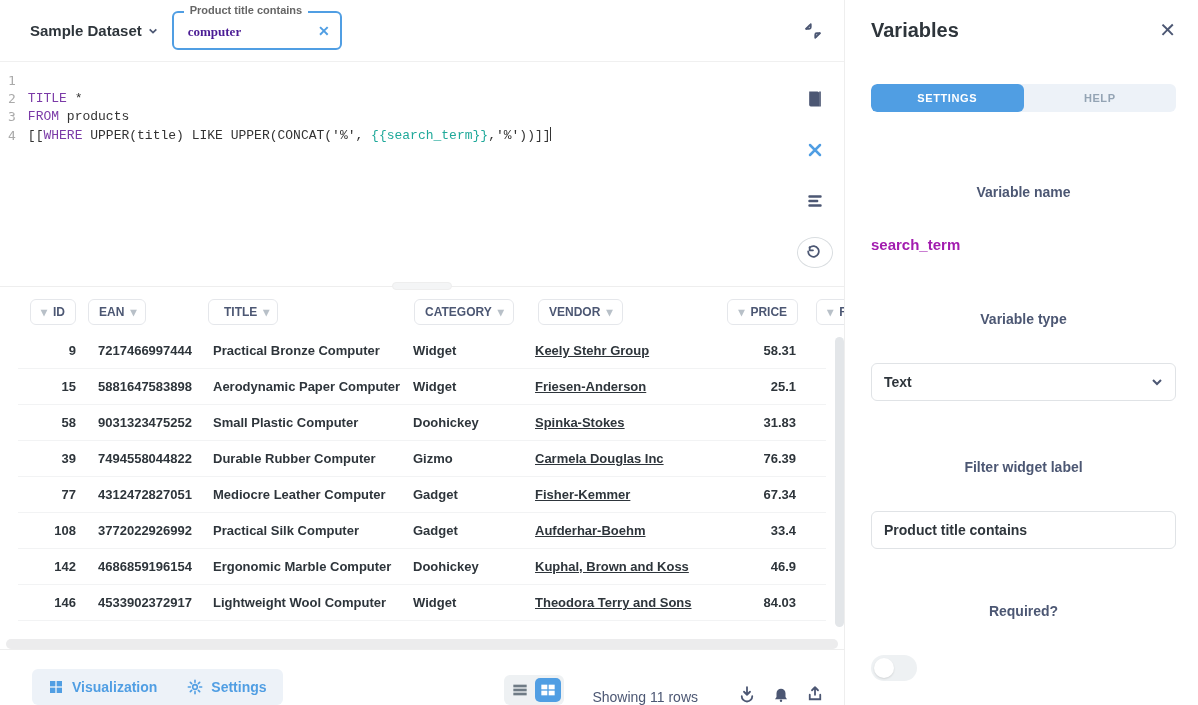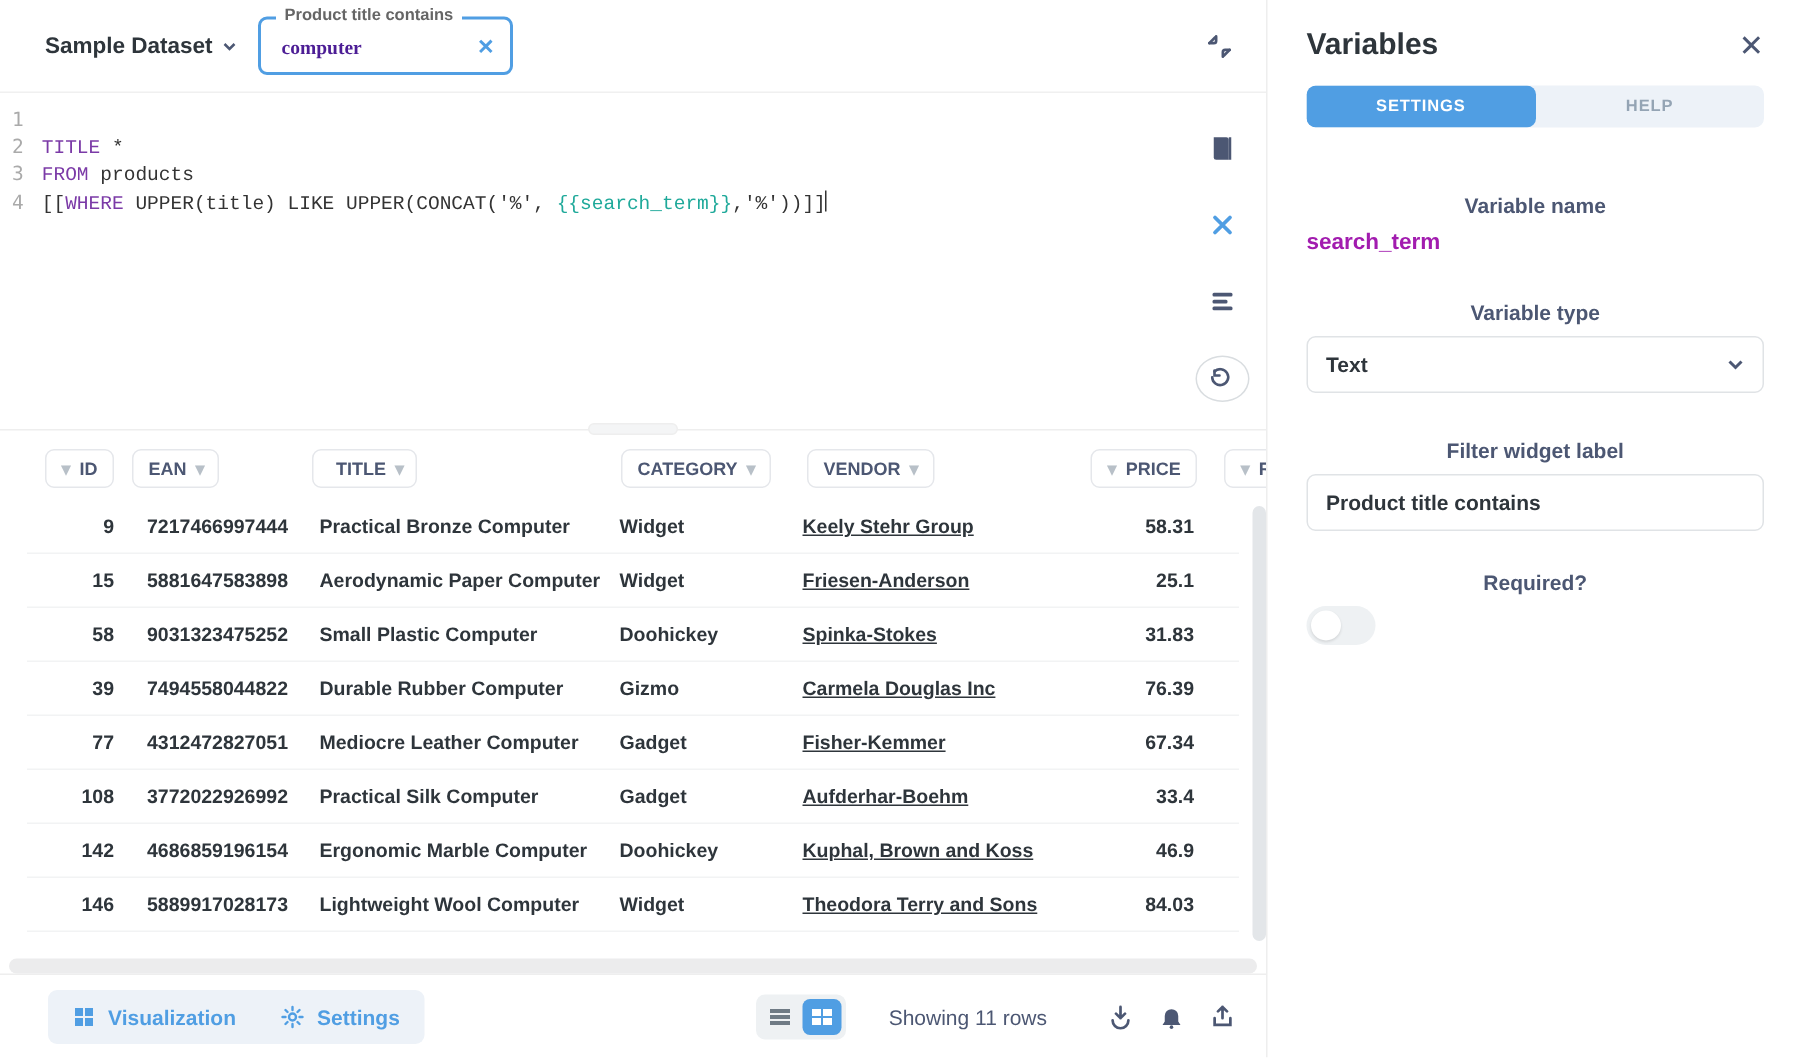--- a/index.html
+++ b/index.html
@@ -44,30 +44,30 @@
 .data-row { display: flex; align-items: center; height: 36px; border-bottom: 1px solid #f2f3f4; font-size: 13px; font-weight: 600; color: #2e353b; }
 .c-id { width: 80px; text-align: right; padding-right: 22px; }
 .c-ean { width: 115px; }
 .c-title { width: 200px; }
 .c-cat { width: 122px; }
 .c-ven { width: 185px; text-decoration: underline; }
 .c-price { width: 76px; text-align: right; }
 .vscroll-fake { position: absolute; right: 0; top: 50px; width: 9px; height: 290px; background: #e3e6e9; border-radius: 5px; }
 .hscroll-fake { height: 10px; background: #ececed; margin: 0 6px; border-radius: 5px; }
 
-.footer { height: 56px; border-top: 1px solid #eee; display: flex; align-items: center; padding: 0 18px 0 10px; gap: 12px; }
+.footer { height: 56px; border-top: 1px solid #eee; display: flex; align-items: flex-end; padding: 0 18px 0 10px; gap: 12px; }
 .tab-toolbar { display: flex; gap: 6px; margin-left: 22px; background: #edf2f8; border-radius: 6px; padding: 4px; }
 .tab-btn { display: flex; align-items: center; gap: 8px; padding: 6px 12px; border-radius: 5px; color: #509ee3; font-weight: 700; font-size: 14px; cursor: pointer; }
 .view-toggle { margin-left: auto; display: flex; align-items: center; background: #eef1f3; border-radius: 6px; padding: 3px; gap: 2px; }
 .view-btn { width: 26px; height: 24px; border-radius: 5px; display: flex; align-items: center; justify-content: center; color: #6f7b85; cursor: pointer; }
 .view-btn.active { background: #509ee3; color: #fff; }
 .rowcount { margin-left: 16px; color: #4c5773; font-size: 14px; font-weight: 500; }
 .footer-icon { width: 22px; height: 22px; display: flex; align-items: center; justify-content: center; color: #4c5773; cursor: pointer; }
 
-.sidebar { width: 354px; border-left: 1px solid #eee; display: flex; flex-direction: column; padding: 18px 22px 18px 26px; }
+.sidebar { width: 354px; border-left: 1px solid #eee; display: flex; flex-direction: column; padding: 18px 22px 18px 26px; gap: 28px; }
 .sb-head { display: flex; align-items: center; justify-content: space-between; margin-bottom: 14px; }
 .sb-title { font-size: 20px; font-weight: 800; }
 .sb-close { font-size: 20px; color: #4c5773; cursor: pointer; }
 .sb-tabs { display: flex; background: #edf2f8; border-radius: 6px; overflow: hidden; height: 28px; margin-bottom: 44px; }
 .sb-tab { flex: 1; display: flex; align-items: center; justify-content: center; font-size: 11px; letter-spacing: 0.6px; font-weight: 700; color: #94a4b4; cursor: pointer; }
 .sb-tab.active { background: #509ee3; color: #fff; border-radius: 6px; }
 .sb-label { color: #4c5773; font-size: 14px; font-weight: 600; margin-bottom: 8px; text-align: center; }
 .sb-value-link { color: #a21caf; font-weight: 800; font-size: 15px; margin-bottom: 30px; display: block; }
 .sb-select { border: 1px solid #e0e3e6; border-radius: 6px; padding: 10px 12px; display: flex; align-items: center; justify-content: space-between; margin-bottom: 30px; cursor: pointer; font-weight: 600; font-size: 14px; color: #2e353b; }
 .sb-input { border: 1px solid #e0e3e6; border-radius: 6px; padding: 10px 12px; font-size: 14px; font-weight: 600; color: #2e353b; width: 100%; margin-bottom: 26px; }
@@ -226,21 +226,21 @@
             <div class="data-row">
               <div class="c-id">142</div>
               <div class="c-ean">4686859196154</div>
               <div class="c-title">Ergonomic Marble Computer</div>
               <div class="c-cat">Doohickey</div>
               <div class="c-ven">Kuphal, Brown and Koss</div>
               <div class="c-price">46.9</div>
             </div>
             <div class="data-row">
               <div class="c-id">146</div>
-              <div class="c-ean">5889917028173</div>
+              <div class="c-ean">4533902372917</div>
               <div class="c-title">Lightweight Wool Computer</div>
               <div class="c-cat">Widget</div>
               <div class="c-ven">Theodora Terry and Sons</div>
               <div class="c-price">84.03</div>
             </div>
           </div>
       </div>
       <div class="vscroll-fake"></div>
     </div>
     <div class="hscroll-fake"></div>

